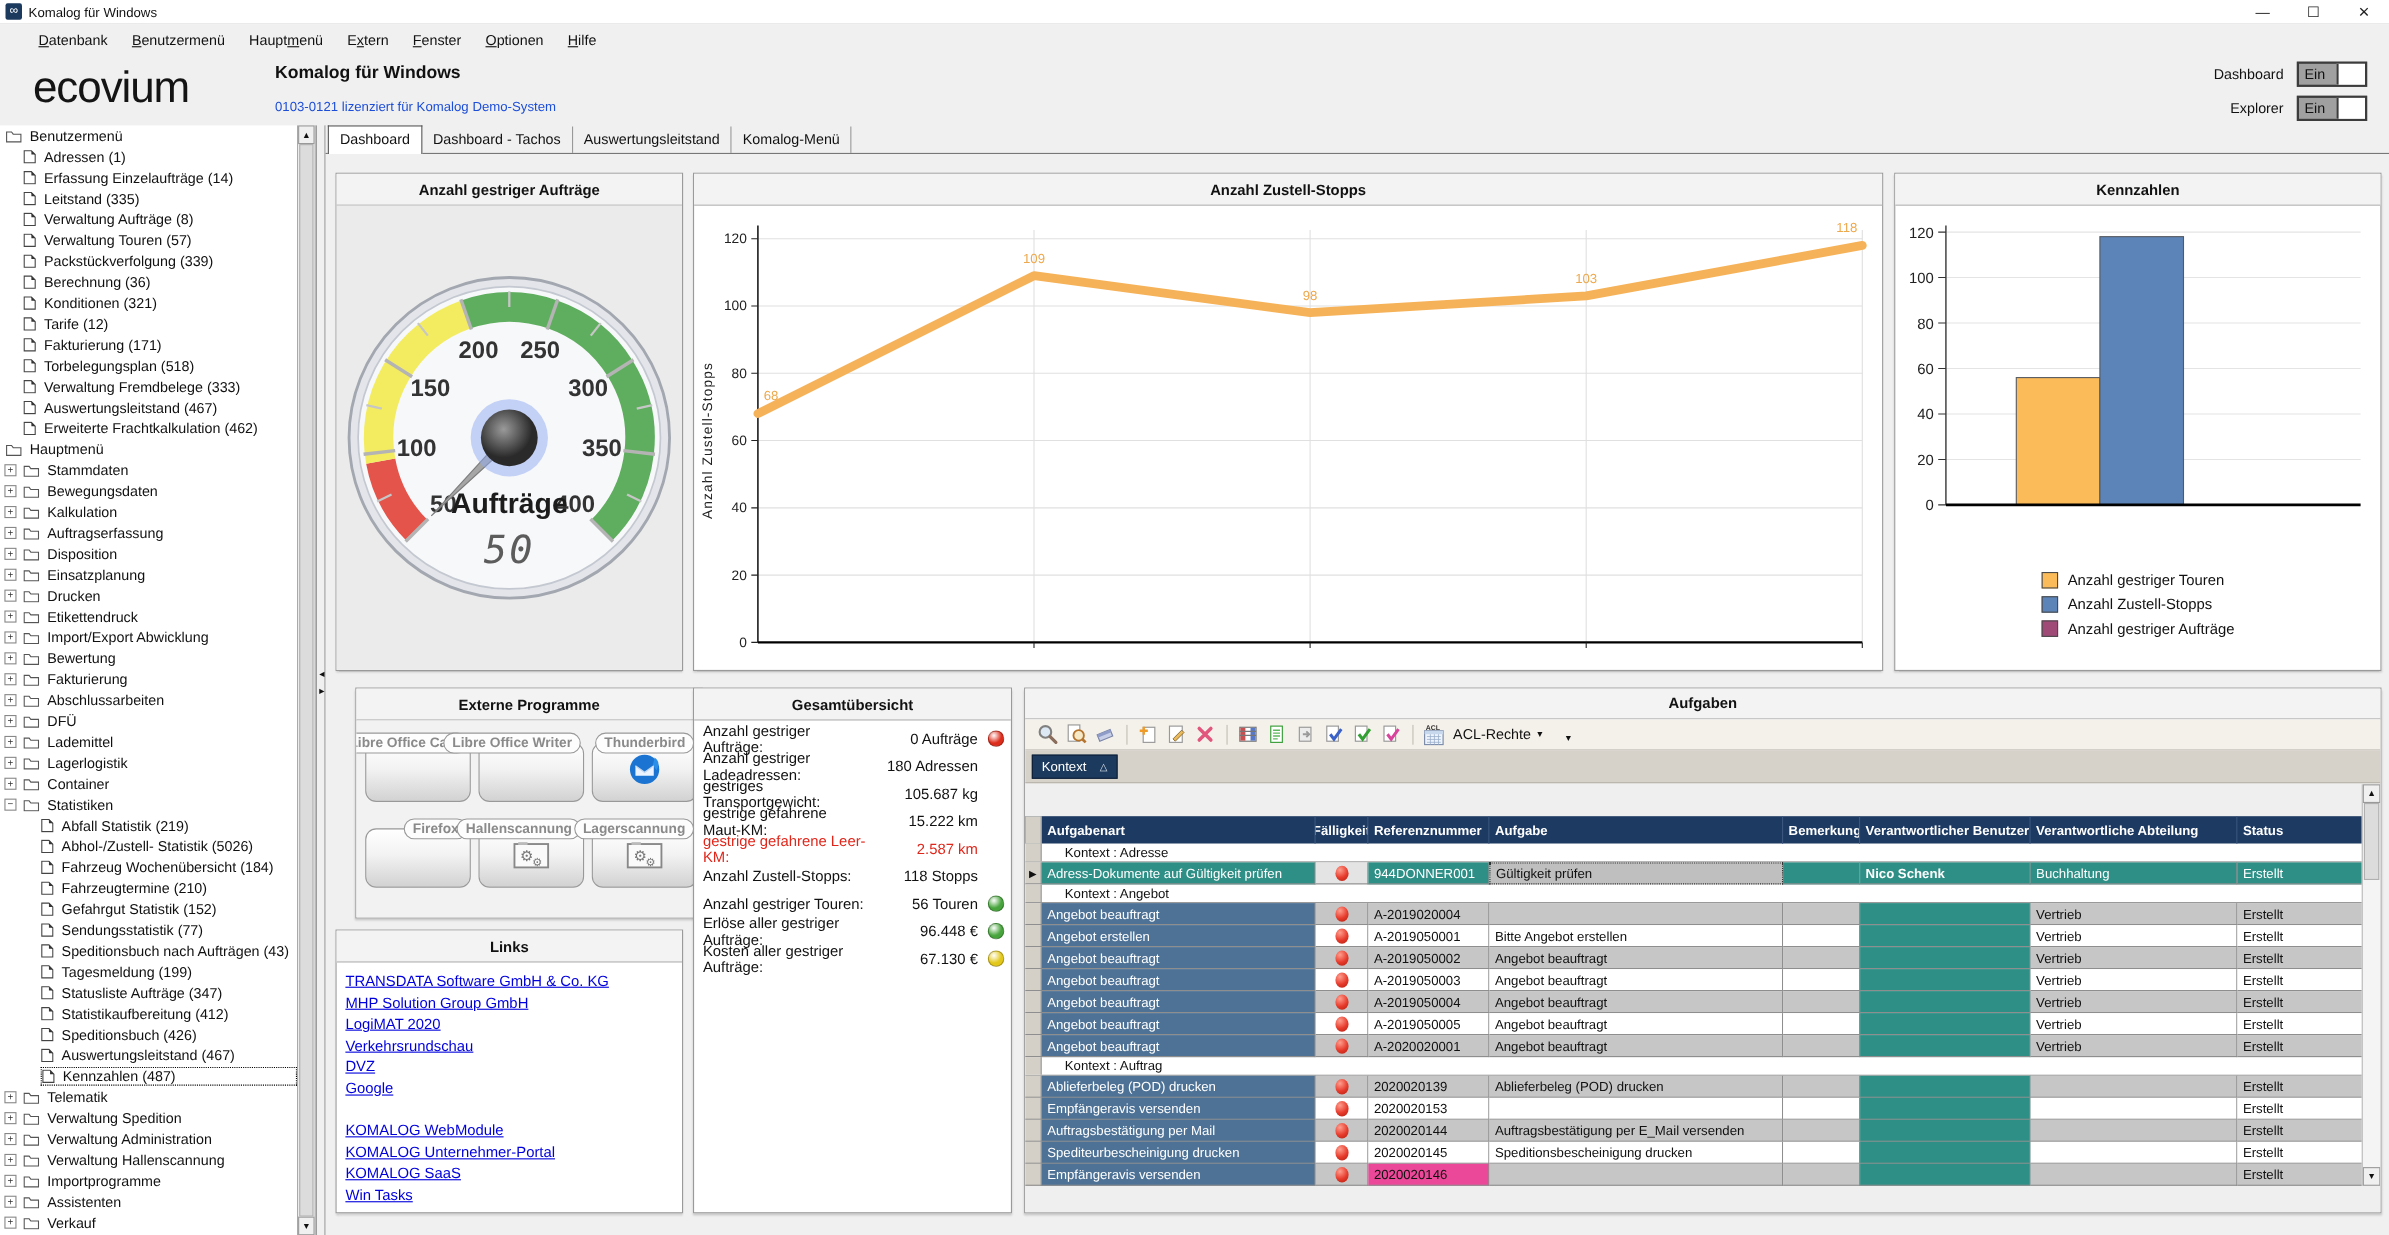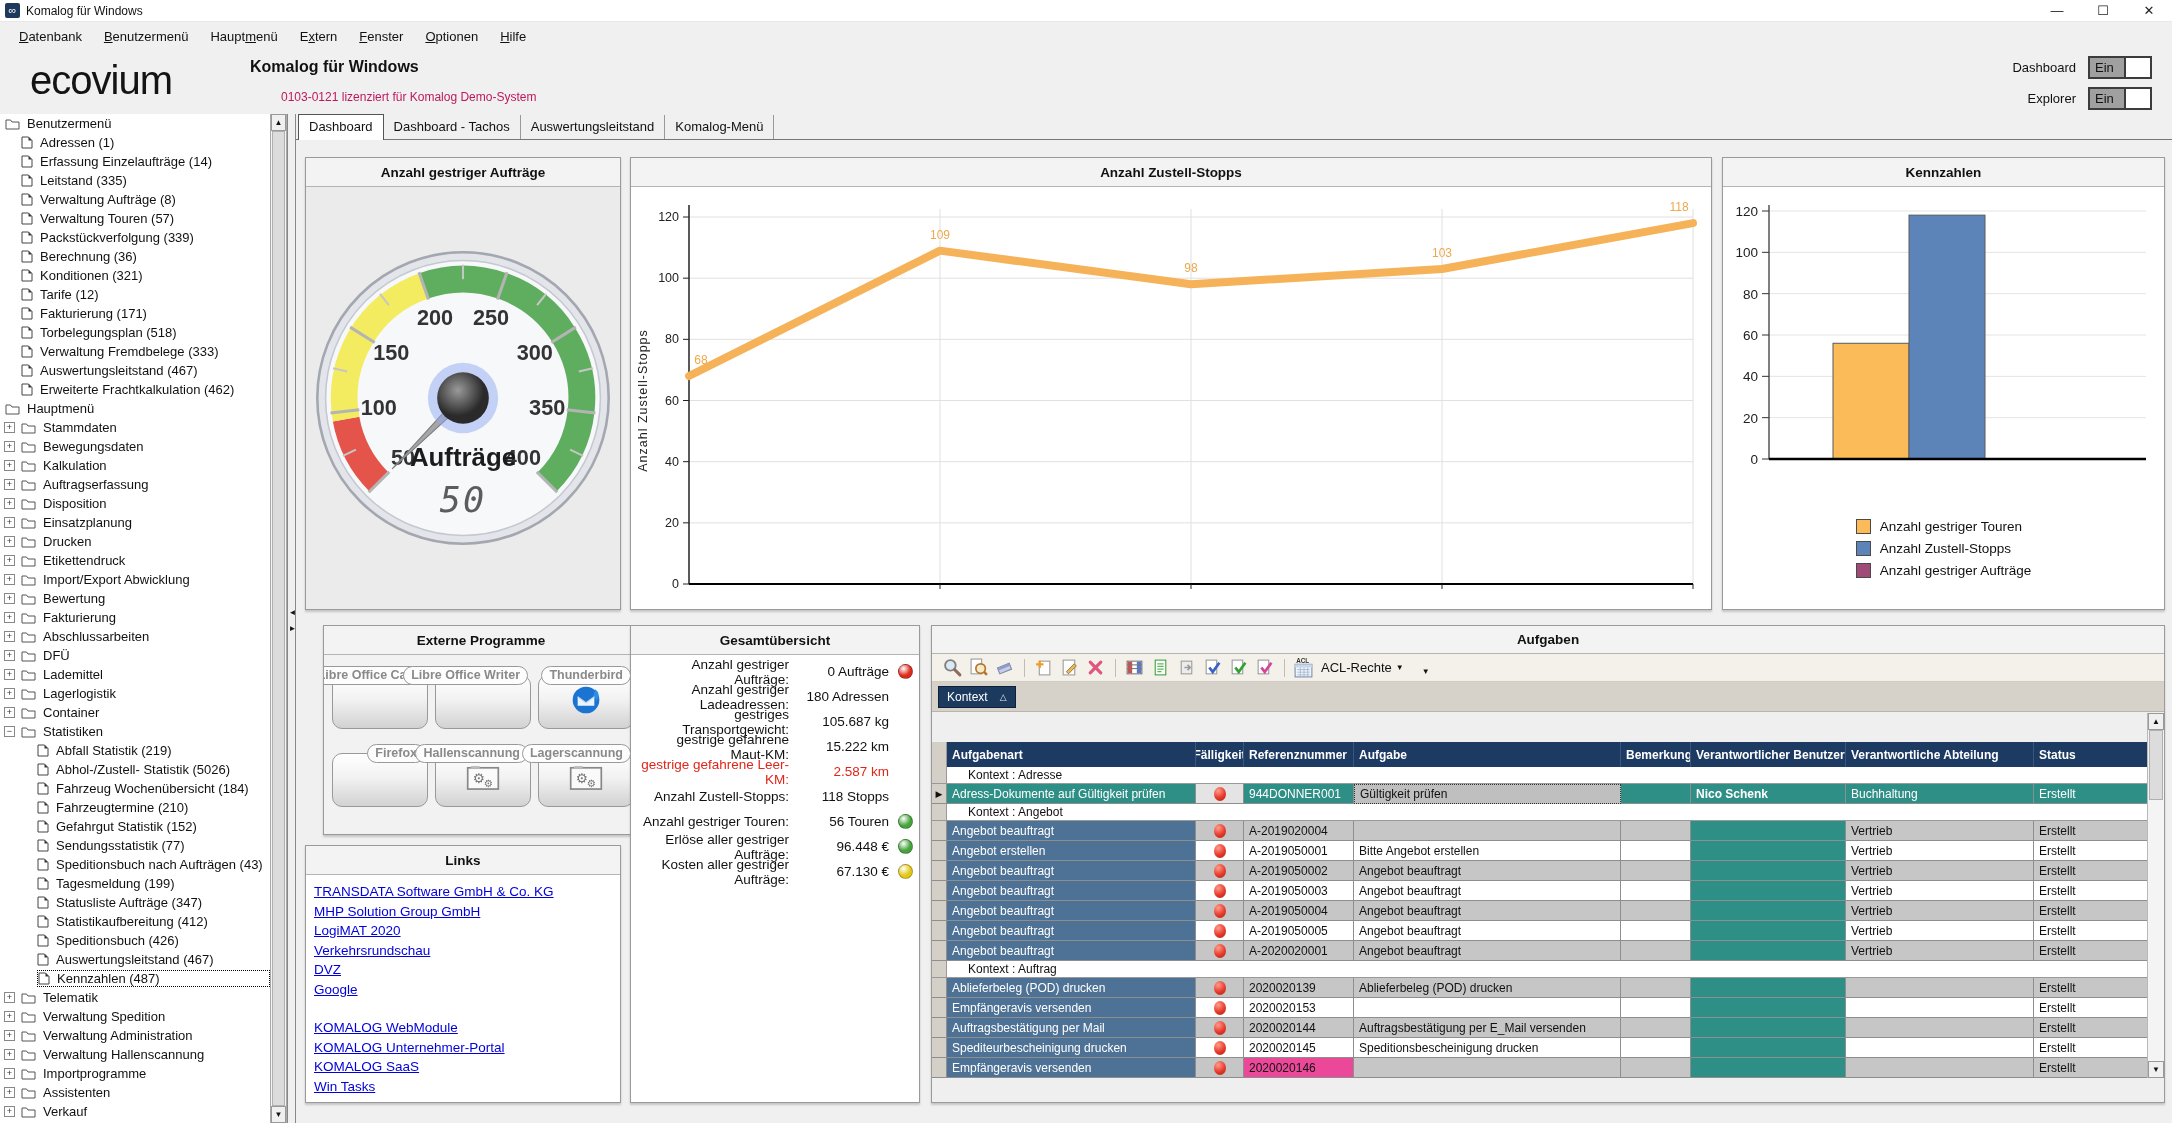--- a/index.html
+++ b/index.html
@@ -6,29 +6,29 @@
   html,body { width:2172px; height:1123px; font-family:"Liberation Sans", sans-serif; background:#f0f0f0; overflow:hidden; }
 
   
   .titlebar { position:absolute; left:0; top:0; width:2172px; height:22px; background:#fff; display:flex; align-items:center; border-bottom:1px solid #e8e8e8;}
   .appicon { width:15px; height:15px; margin:0 6px 0 5px; background:#1c3a5e; color:#fff; font-size:11px; line-height:15px; text-align:center; border-radius:2px;}
   .title-text { font-size:12px; color:#111; }
   .winbtns { margin-left:auto; display:flex; height:22px; }
   .winbtn { width:46px; height:22px; display:flex; align-items:center; justify-content:center; font-size:13px; color:#222; cursor:default;}
 
   
-  .menubar { position:absolute; left:0; top:22px; width:1936px; height:28px; background:#f0f0f0; display:flex; align-items:center; padding-left:8px; }
+  .menubar { position:absolute; left:16px; top:22px; width:1936px; height:28px; background:#f0f0f0; display:flex; align-items:center; padding-left:8px; }
   .menu-item { font-size:13px; color:#111; padding:4px 11px; }
   .menu-item u { text-decoration:underline; }
 
   
   .headerband { position:absolute; left:0; top:50px; width:2172px; height:64px; background:#f0f0f0; }
   .logo { position:absolute; left:30px; top:8px; font-size:40px; letter-spacing:-1px; color:#141414; font-weight:500;}
   .app-title { position:absolute; left:250px; top:8px; font-size:16px; font-weight:bold; color:#111;}
-  .app-sub { position:absolute; left:250px; top:40px; font-size:12px; color:#be185d;margin-left:31px;}
+  .app-sub { position:absolute; left:250px; top:40px; font-size:12px; color:#1d4ed8;}
   .toggles { position:absolute; right:20px; top:6px; }
   .toggle-row { display:flex; align-items:center; justify-content:flex-end; margin-bottom:8px; }
   .toggle-label { font-size:13px; color:#111; margin-right:12px; }
   .toggle { width:64px; height:23px; border:2px solid #3c3c3c; background:#a0a0a0; display:flex; align-items:center; }
   .toggle-text { flex:1; font-size:13px; color:#111; padding-left:5px; }
   .toggle-knob { width:26px; height:100%; background:#fff; border-left:2px solid #3c3c3c; }
 
   
   .workspace { position:absolute; left:0; top:114px; width:2172px; height:1009px; }
 
@@ -54,21 +54,21 @@
 
   .panel { position:absolute; background:#fff; border:1px solid #9a9a9a; box-shadow:0 2px 2px rgba(0,0,0,0.18); }
   .panel-title { height:29px; background:#f3f3f3; border-bottom:1px solid #b4b4b4; display:flex; align-items:center; justify-content:center; font-size:13.5px; font-weight:bold; color:#111;}
   .panel-body { position:absolute; left:0; top:29px; right:0; bottom:0; overflow:hidden;}
 
   
   #gauge-body { background:#ebebeb; display:flex; align-items:center; justify-content:center; }
 
   
   .ov-row { display:flex; align-items:center; height:25px; padding:0 6px 0 8px; font-size:13.5px; color:#111;}
-  .ov-label { flex:1;text-align:right; }
+  .ov-label { flex:1; }
   .ov-value { width:100px; text-align:right; }
   .ov-dotcol { width:24px; display:flex; justify-content:flex-end; }
   .ov-dot { width:15px; height:15px; border-radius:50%; }
   .ov-red { color:#e0261a; }
 
   
   #prog-body { background:#f2f2f2; }
   .prog-grid { display:grid; grid-template-columns:repeat(3,96px); grid-auto-rows:54px; column-gap:7px; row-gap:24px; padding:20px 0 0 8px;}
   .tile { position:relative; border:1px solid #999; border-radius:10px; background:linear-gradient(#ffffff,#f2f2f2 45%,#d2d2d2); box-shadow:inset 0 1px 0 #fff; }
   .tile-label { position:absolute; top:-10px; right:2px; background:#fdfdfd; border:1.5px solid #999; border-radius:10px; padding:0 7px; font-size:12.5px; font-weight:bold; color:#8a8a8a; white-space:nowrap; z-index:5; line-height:17px;}

